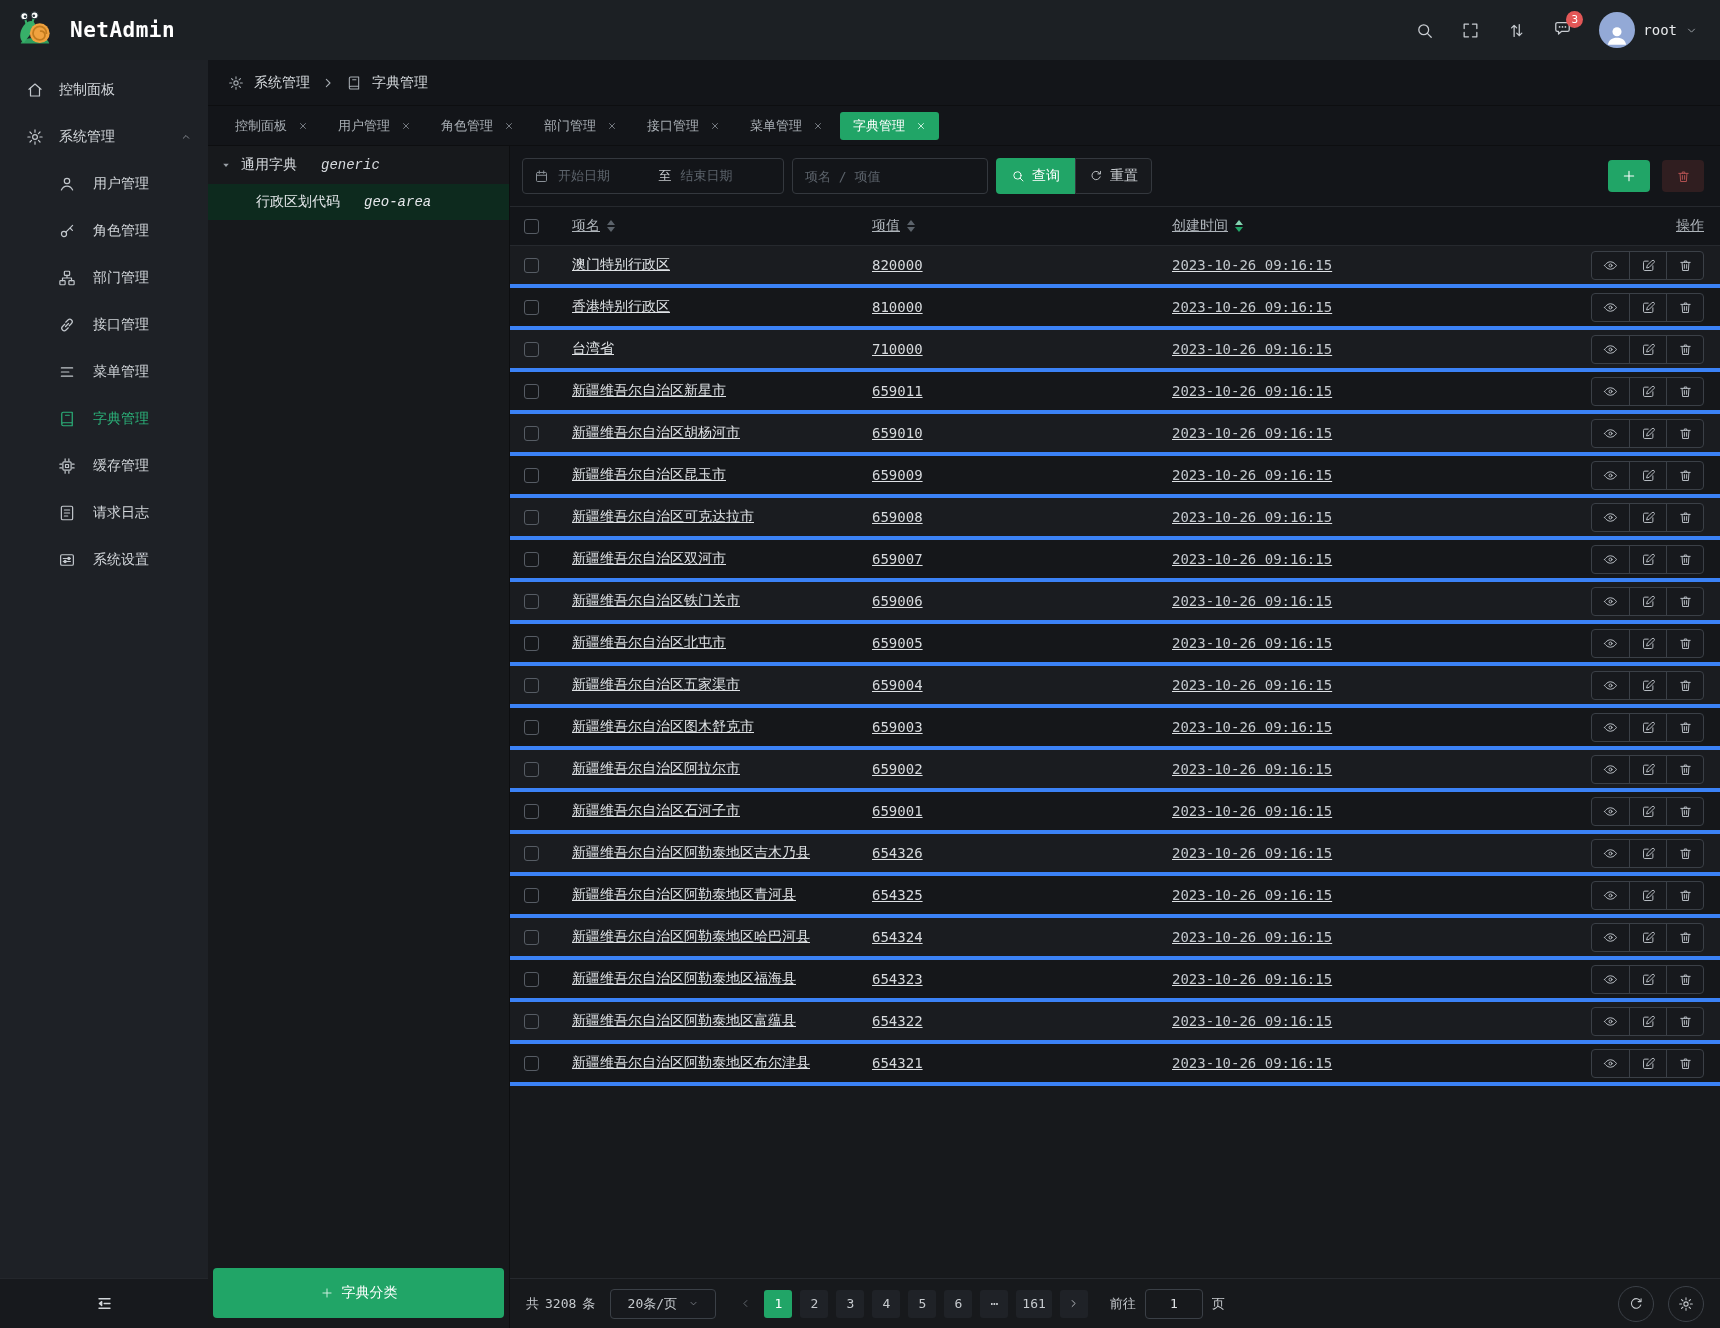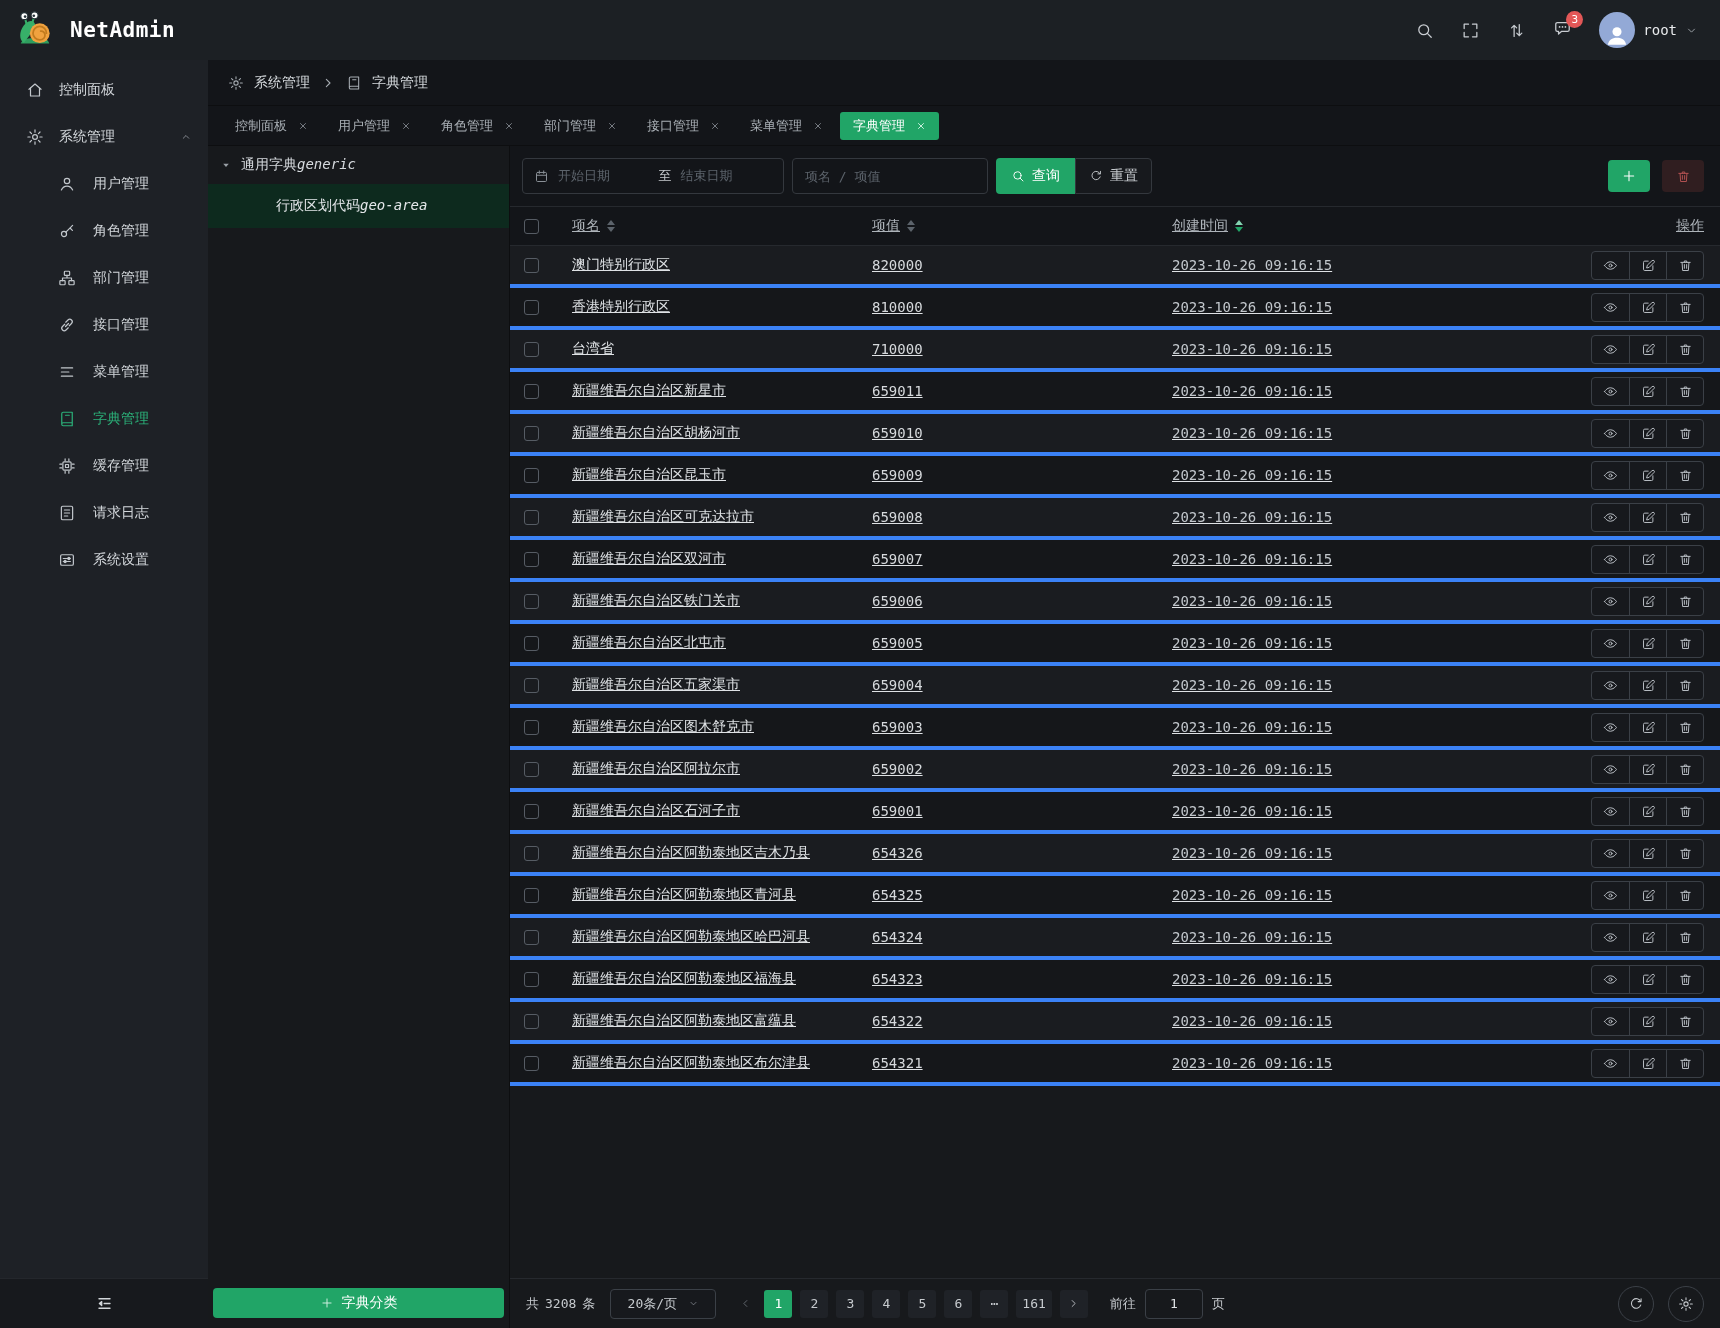--- a/index.html
+++ b/index.html
@@ -60,24 +60,24 @@
 
   .content-row { flex:1; display:flex; min-height:0; }
 
   
   .tree-panel { width:302px; flex:0 0 302px; background:#17191c; border-right:1px solid #0d0e10; display:flex; flex-direction:column; }
   .tree-search { padding:12px 12px 10px 12px; }
   .tree-search input { width:100%; height:36px; background:#131519; border:1px solid #34383e; border-radius:4px; color:#d2d6da; padding:0 12px; font:inherit; font-size:13px; }
   .tree-search input::placeholder { color:#5c636b; }
   .tree-root { height:38px; display:flex; align-items:center; gap:9px; padding:0 12px; color:#d6dade; cursor:pointer; }
   .tree-root .ic { width:12px; height:12px; color:#9aa0a6; }
-  .tree-child { height:44px; display:flex; align-items:center; padding-left:68px; background:#0d2a1e; color:#e4e7ea; cursor:pointer; }
-  .code { font-style:italic; margin-left:0; }
+  .tree-child { height:36px; display:flex; align-items:center; padding-left:48px; background:#0d2a1e; color:#e4e7ea; cursor:pointer; }
+  .code { font-style:italic; margin-left:24px;font-family:Liberation Mono, monospace; }
   .tree-footer { margin-top:auto; padding:8px 5px 10px 5px; }
-  .btn-addcat { width:100%; height:30px; background:#21a567; border:none; border-radius:4px; color:#fff; font:inherit; font-size:14px; display:flex; align-items:center; justify-content:center; gap:8px; cursor:pointer; }
+  .btn-addcat { width:100%; height:50px; background:#21a567; border:none; border-radius:4px; color:#fff; font:inherit; font-size:14px; display:flex; align-items:center; justify-content:center; gap:8px; cursor:pointer; }
   .btn-addcat .ic { width:14px; height:14px; color:#d7f3e6; }
 
   
   .right-panel { flex:1; display:flex; flex-direction:column; min-width:0; }
   .toolbar { flex:0 0 60px; display:flex; align-items:center; padding:0 16px 0 12px; }
   .date-range { width:262px; height:36px; background:#131519; border:1px solid #34383e; border-radius:4px; display:flex; align-items:center; gap:9px; padding:0 11px; font-size:13px; cursor:pointer; }
   .date-range .ic { width:15px; height:15px; color:#8a9097; }
   .ph { color:#5c636b; }
   .date-start,.date-end { flex:1; }
   .date-to { color:#c6cace; }

